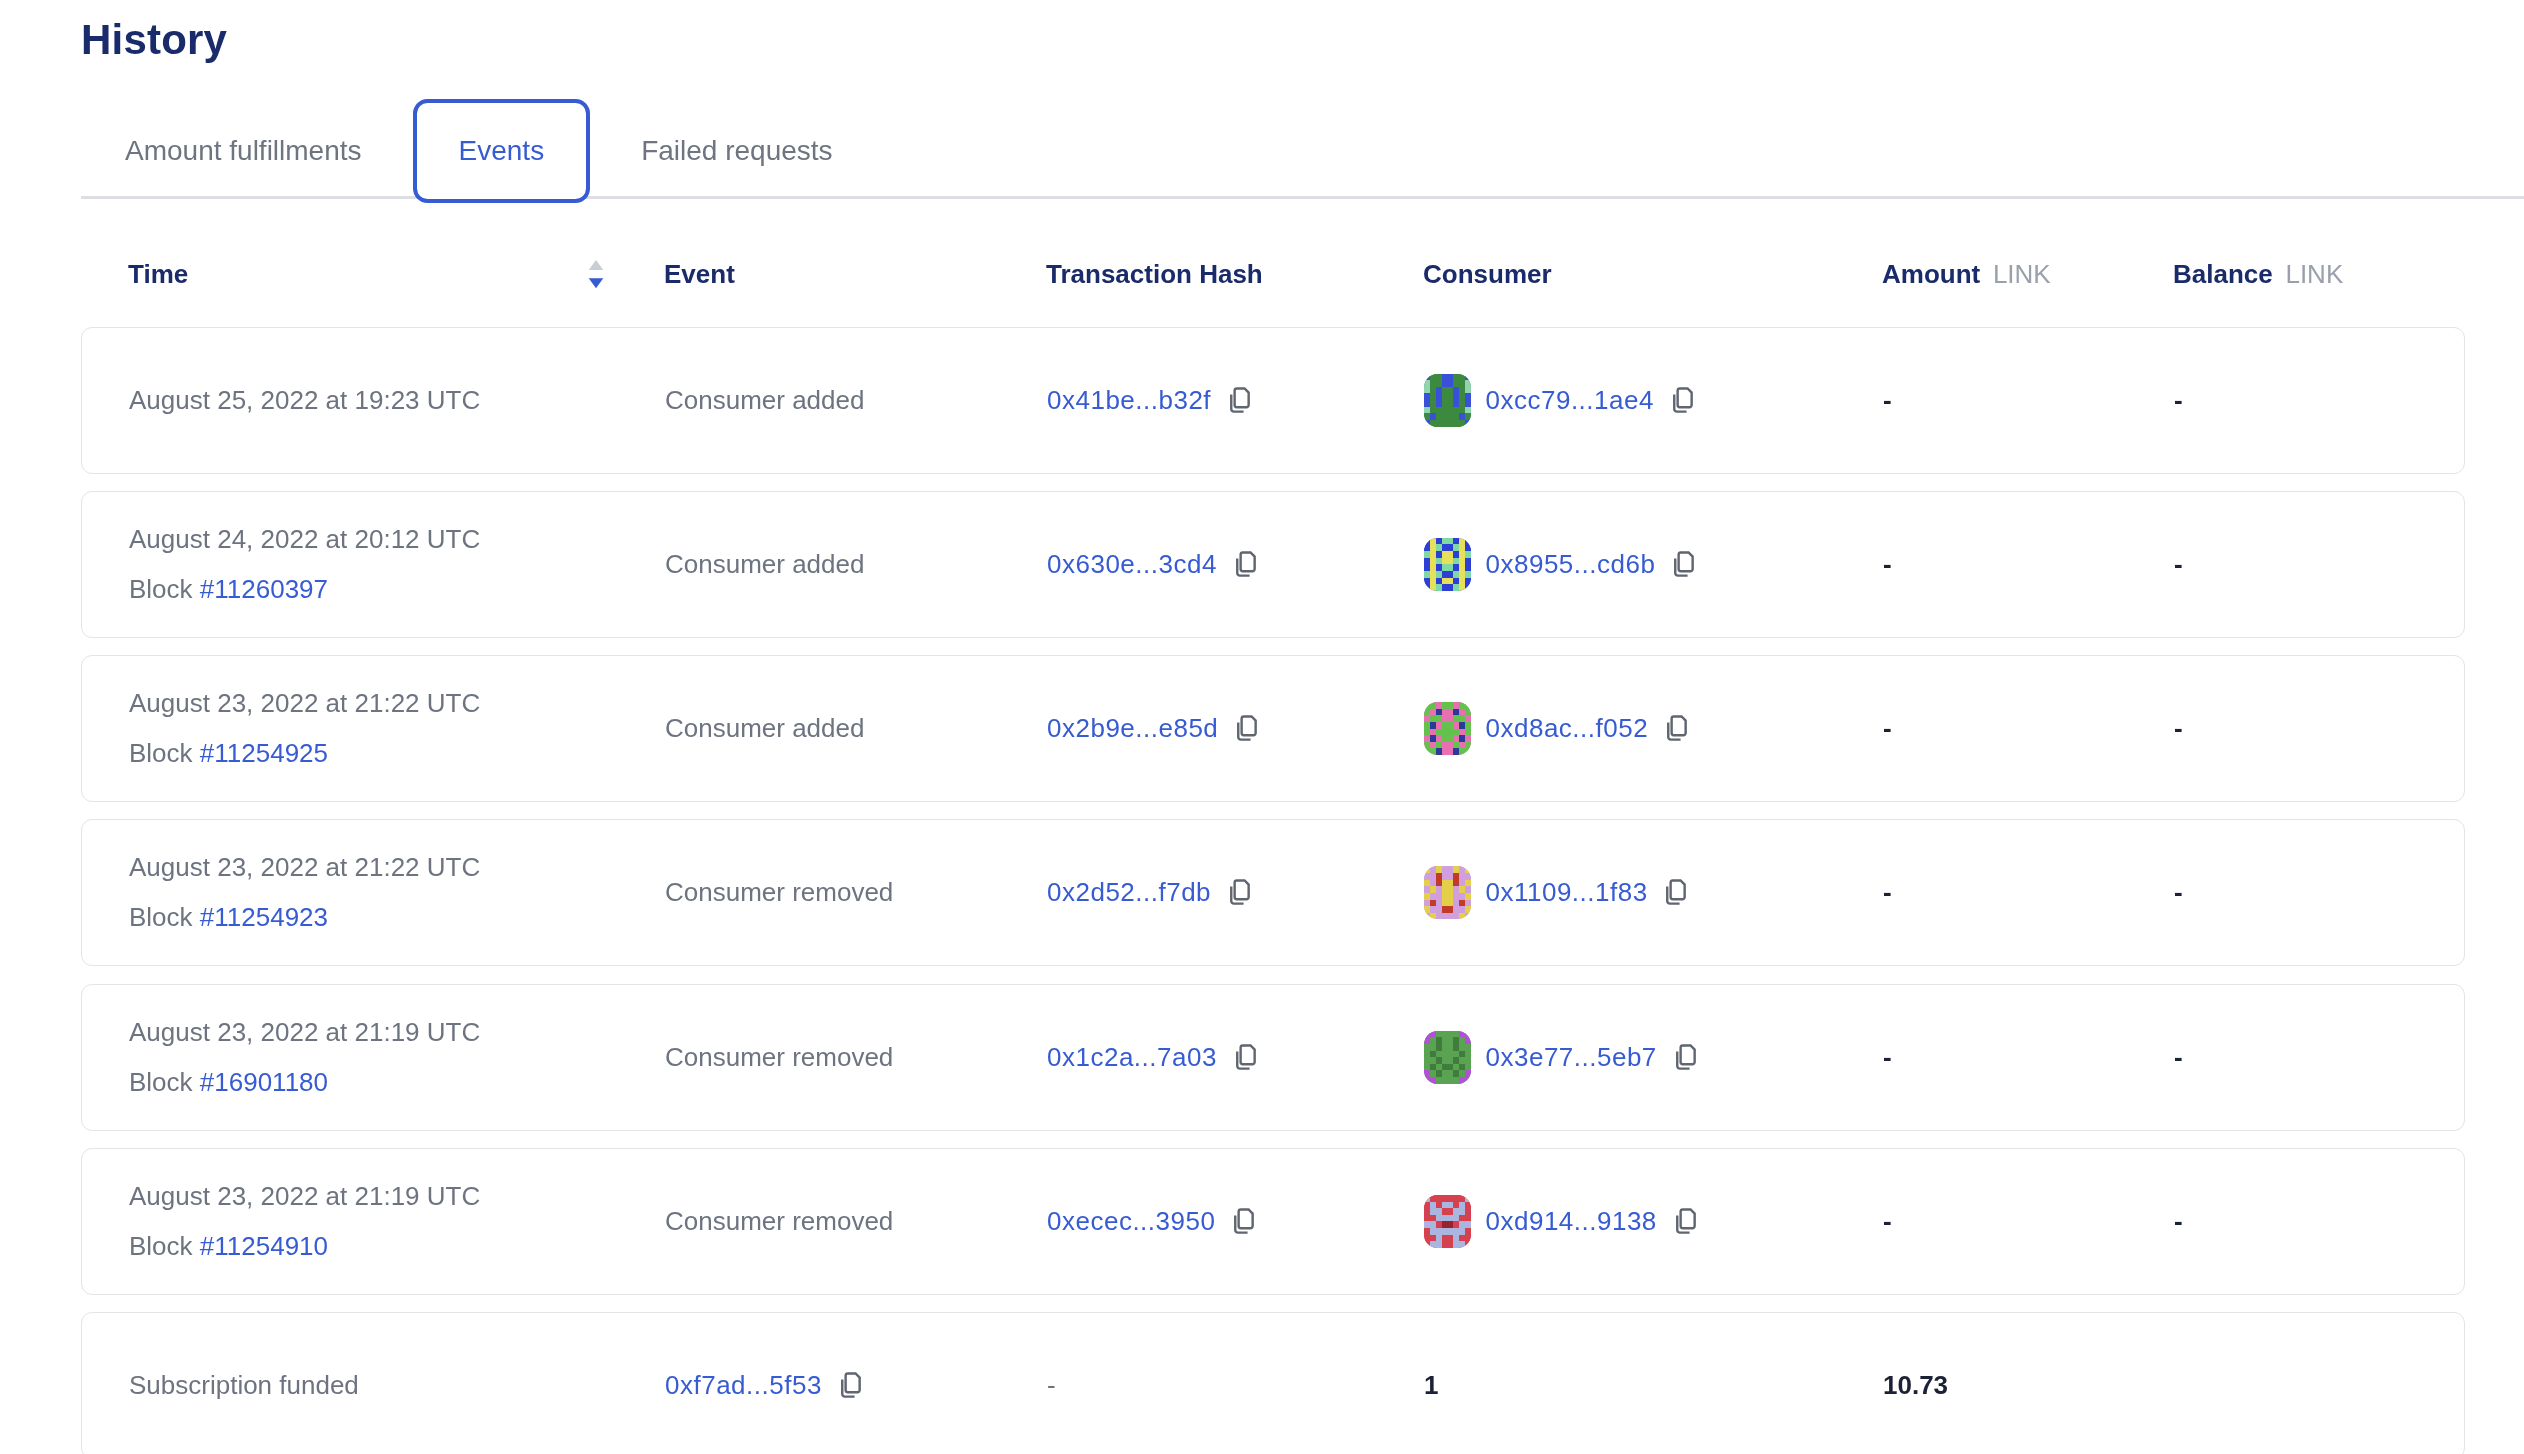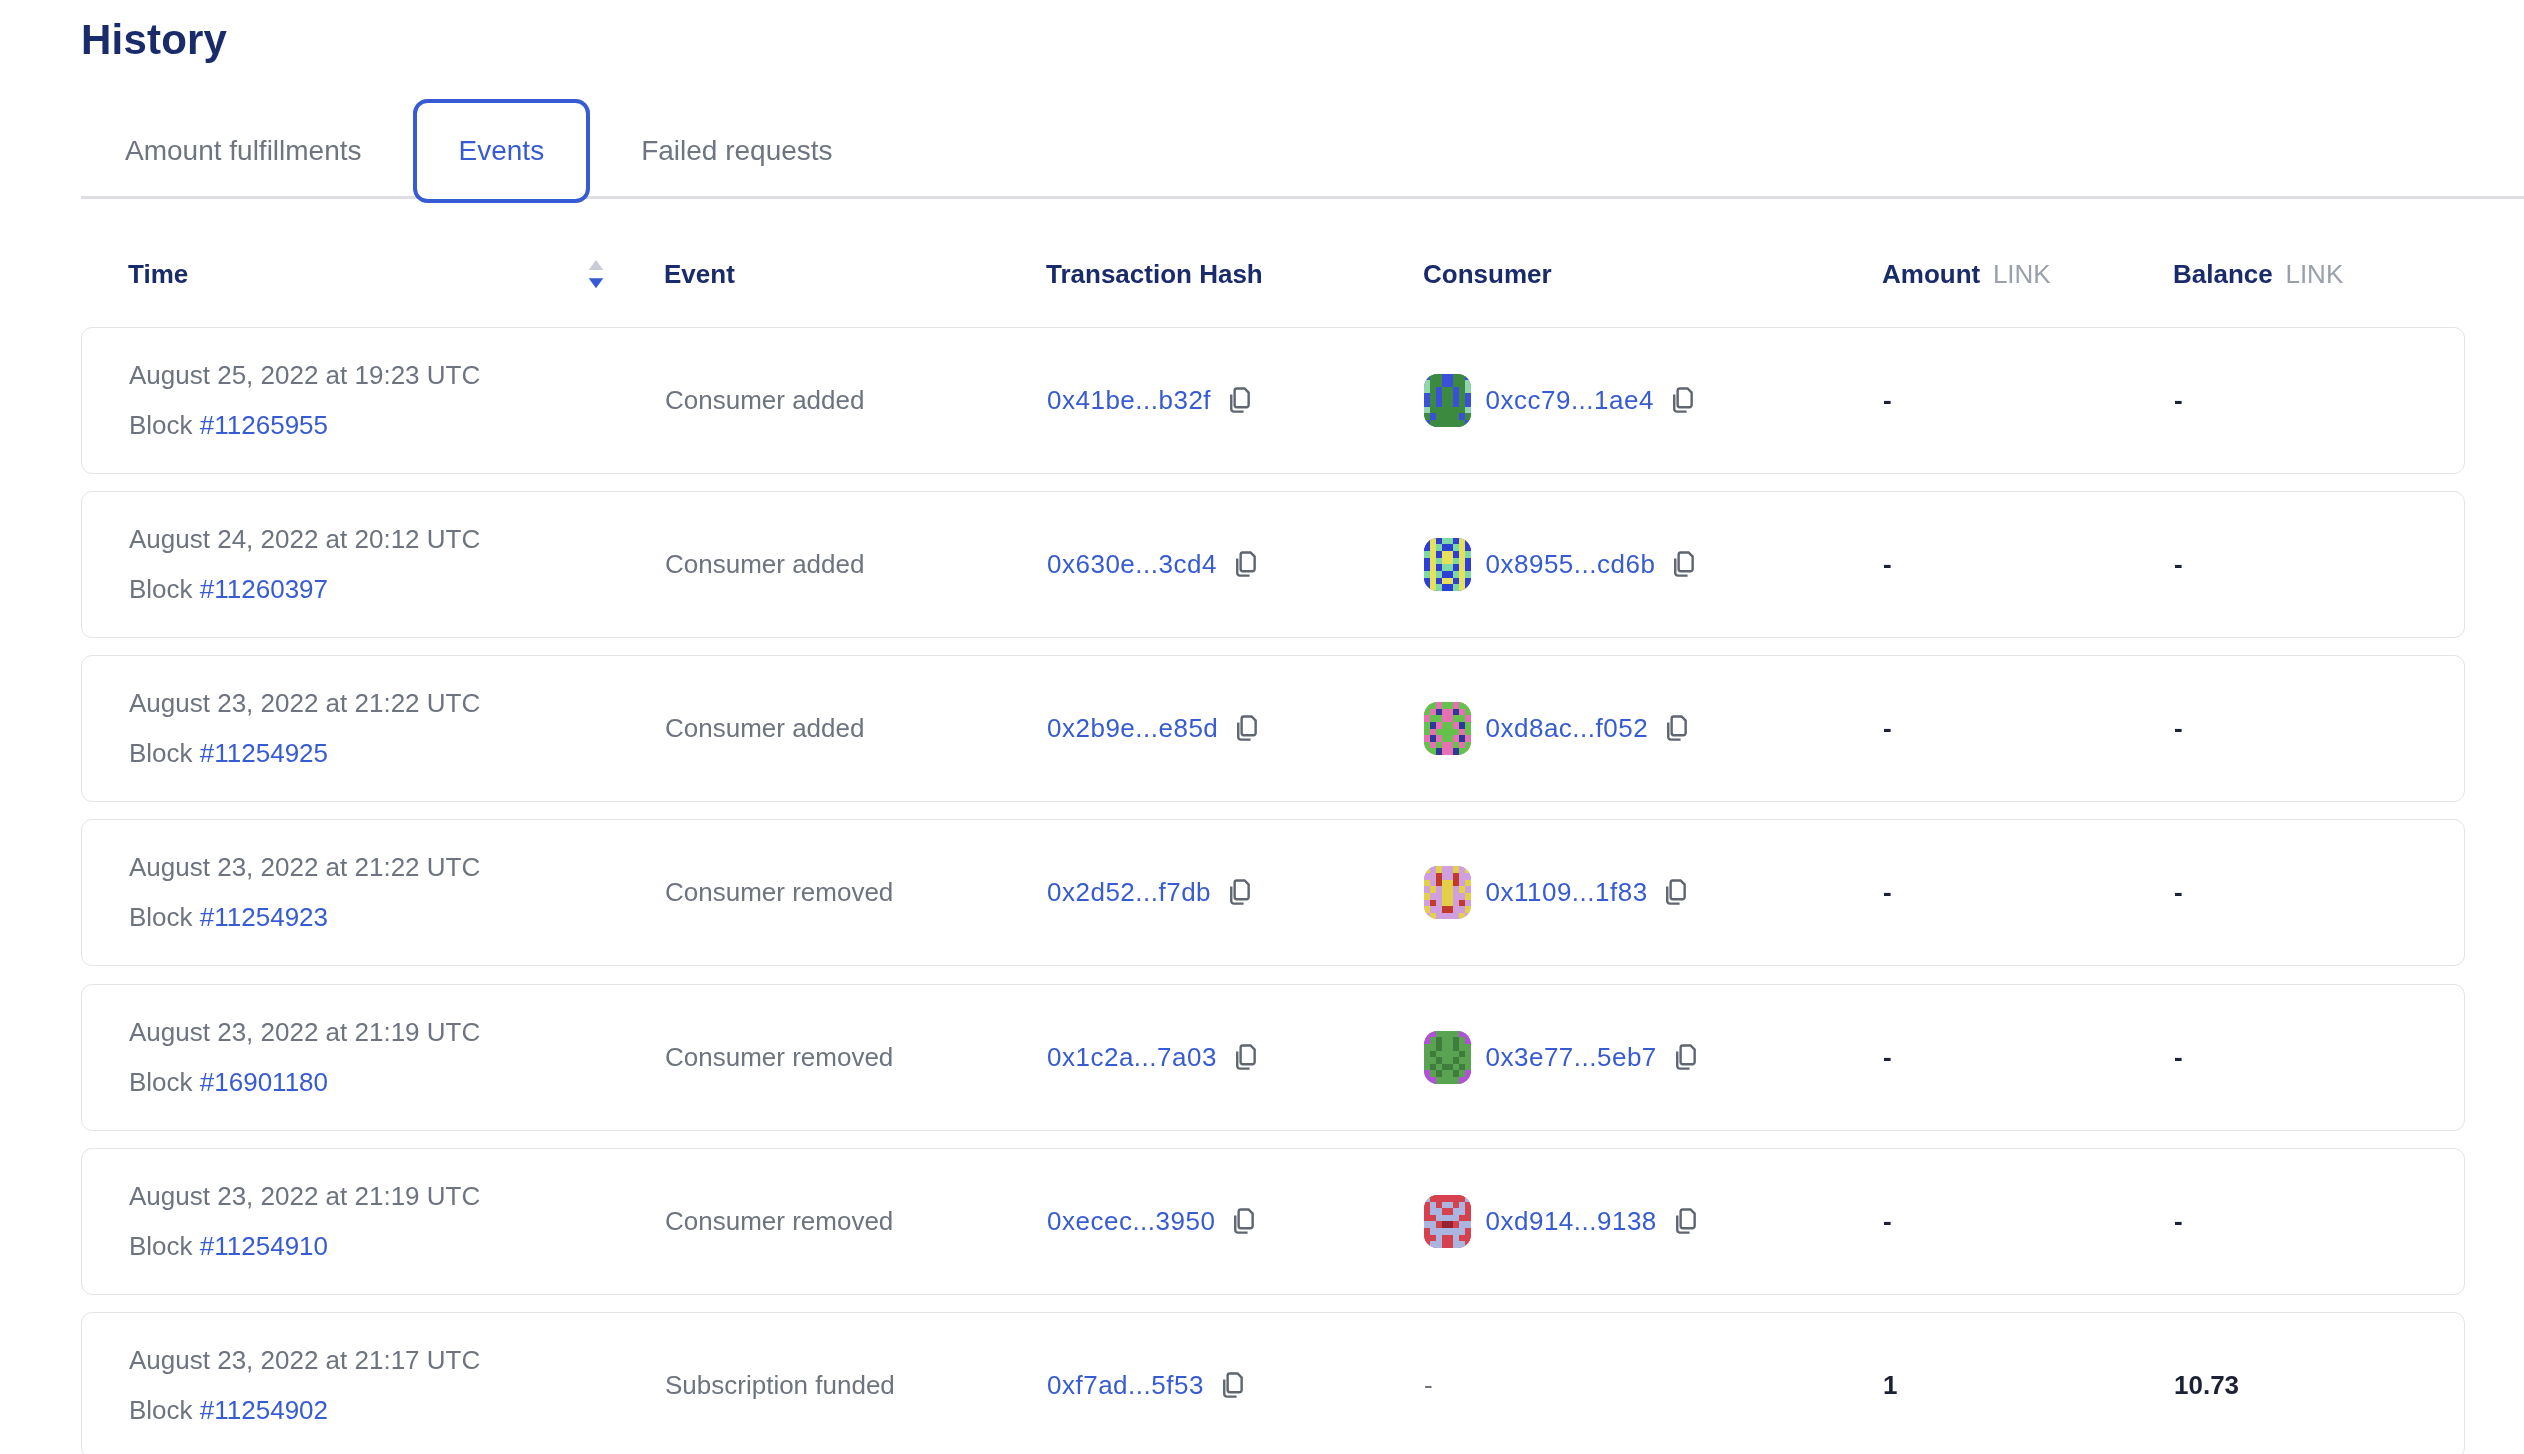--- a/index.html
+++ b/index.html
@@ -141,21 +141,20 @@
     <div class="th">
       <span>Balance</span>
       <span class="unit">LINK</span>
     </div>
   </div>
 
   <div class="rows" id="rows">
       <div class="card grid-cols">
         <div class="cell cell-time">
           <span>August 25, 2022 at 19:23 UTC</span>
-          <div class="block-line"><span>Block </span><a class="link">#11265955</a></div>
         </div>
         <div class="cell cell-event"><span>Consumer added</span></div>
         <div class="cell hash-wrap">
           <a class="link hash-link">0x41be...b32f</a>
           <button class="copy-btn">
             <svg width="29" height="33" viewBox="0 0 24 27">
               <path d="M6 8.5 v12 a2.2 2.2 0 0 0 2.2 2.2 h8" fill="none" stroke="#5f6670" stroke-width="2"></path>
               <path d="M10.6 3.5 h6.4 l3.4 3.4 v10.4 a1.8 1.8 0 0 1 -1.8 1.8 h-8 a1.8 1.8 0 0 1 -1.8 -1.8 v-12 a1.8 1.8 0 0 1 1.8 -1.8 z" fill="#ffffff" stroke="#5f6670" stroke-width="2"></path>
             </svg>
           </button>
@@ -697,24 +696,20 @@
             <svg width="29" height="33" viewBox="0 0 24 27">
               <path d="M6 8.5 v12 a2.2 2.2 0 0 0 2.2 2.2 h8" fill="none" stroke="#5f6670" stroke-width="2"></path>
               <path d="M10.6 3.5 h6.4 l3.4 3.4 v10.4 a1.8 1.8 0 0 1 -1.8 1.8 h-8 a1.8 1.8 0 0 1 -1.8 -1.8 v-12 a1.8 1.8 0 0 1 1.8 -1.8 z" fill="#ffffff" stroke="#5f6670" stroke-width="2"></path>
             </svg>
           </button>
         </div>
         <div class="cell"><span class="value">-</span></div>
         <div class="cell"><span class="value">-</span></div>
       </div>
       <div class="card grid-cols">
-        <div class="cell cell-time">
-          <span>August 23, 2022 at 21:17 UTC</span>
-          <div class="block-line"><span>Block </span><a class="link">#11254902</a></div>
-        </div>
         <div class="cell cell-event"><span>Subscription funded</span></div>
         <div class="cell hash-wrap">
           <a class="link hash-link">0xf7ad...5f53</a>
           <button class="copy-btn">
             <svg width="29" height="33" viewBox="0 0 24 27">
               <path d="M6 8.5 v12 a2.2 2.2 0 0 0 2.2 2.2 h8" fill="none" stroke="#5f6670" stroke-width="2"></path>
               <path d="M10.6 3.5 h6.4 l3.4 3.4 v10.4 a1.8 1.8 0 0 1 -1.8 1.8 h-8 a1.8 1.8 0 0 1 -1.8 -1.8 v-12 a1.8 1.8 0 0 1 1.8 -1.8 z" fill="#ffffff" stroke="#5f6670" stroke-width="2"></path>
             </svg>
           </button>
         </div>

